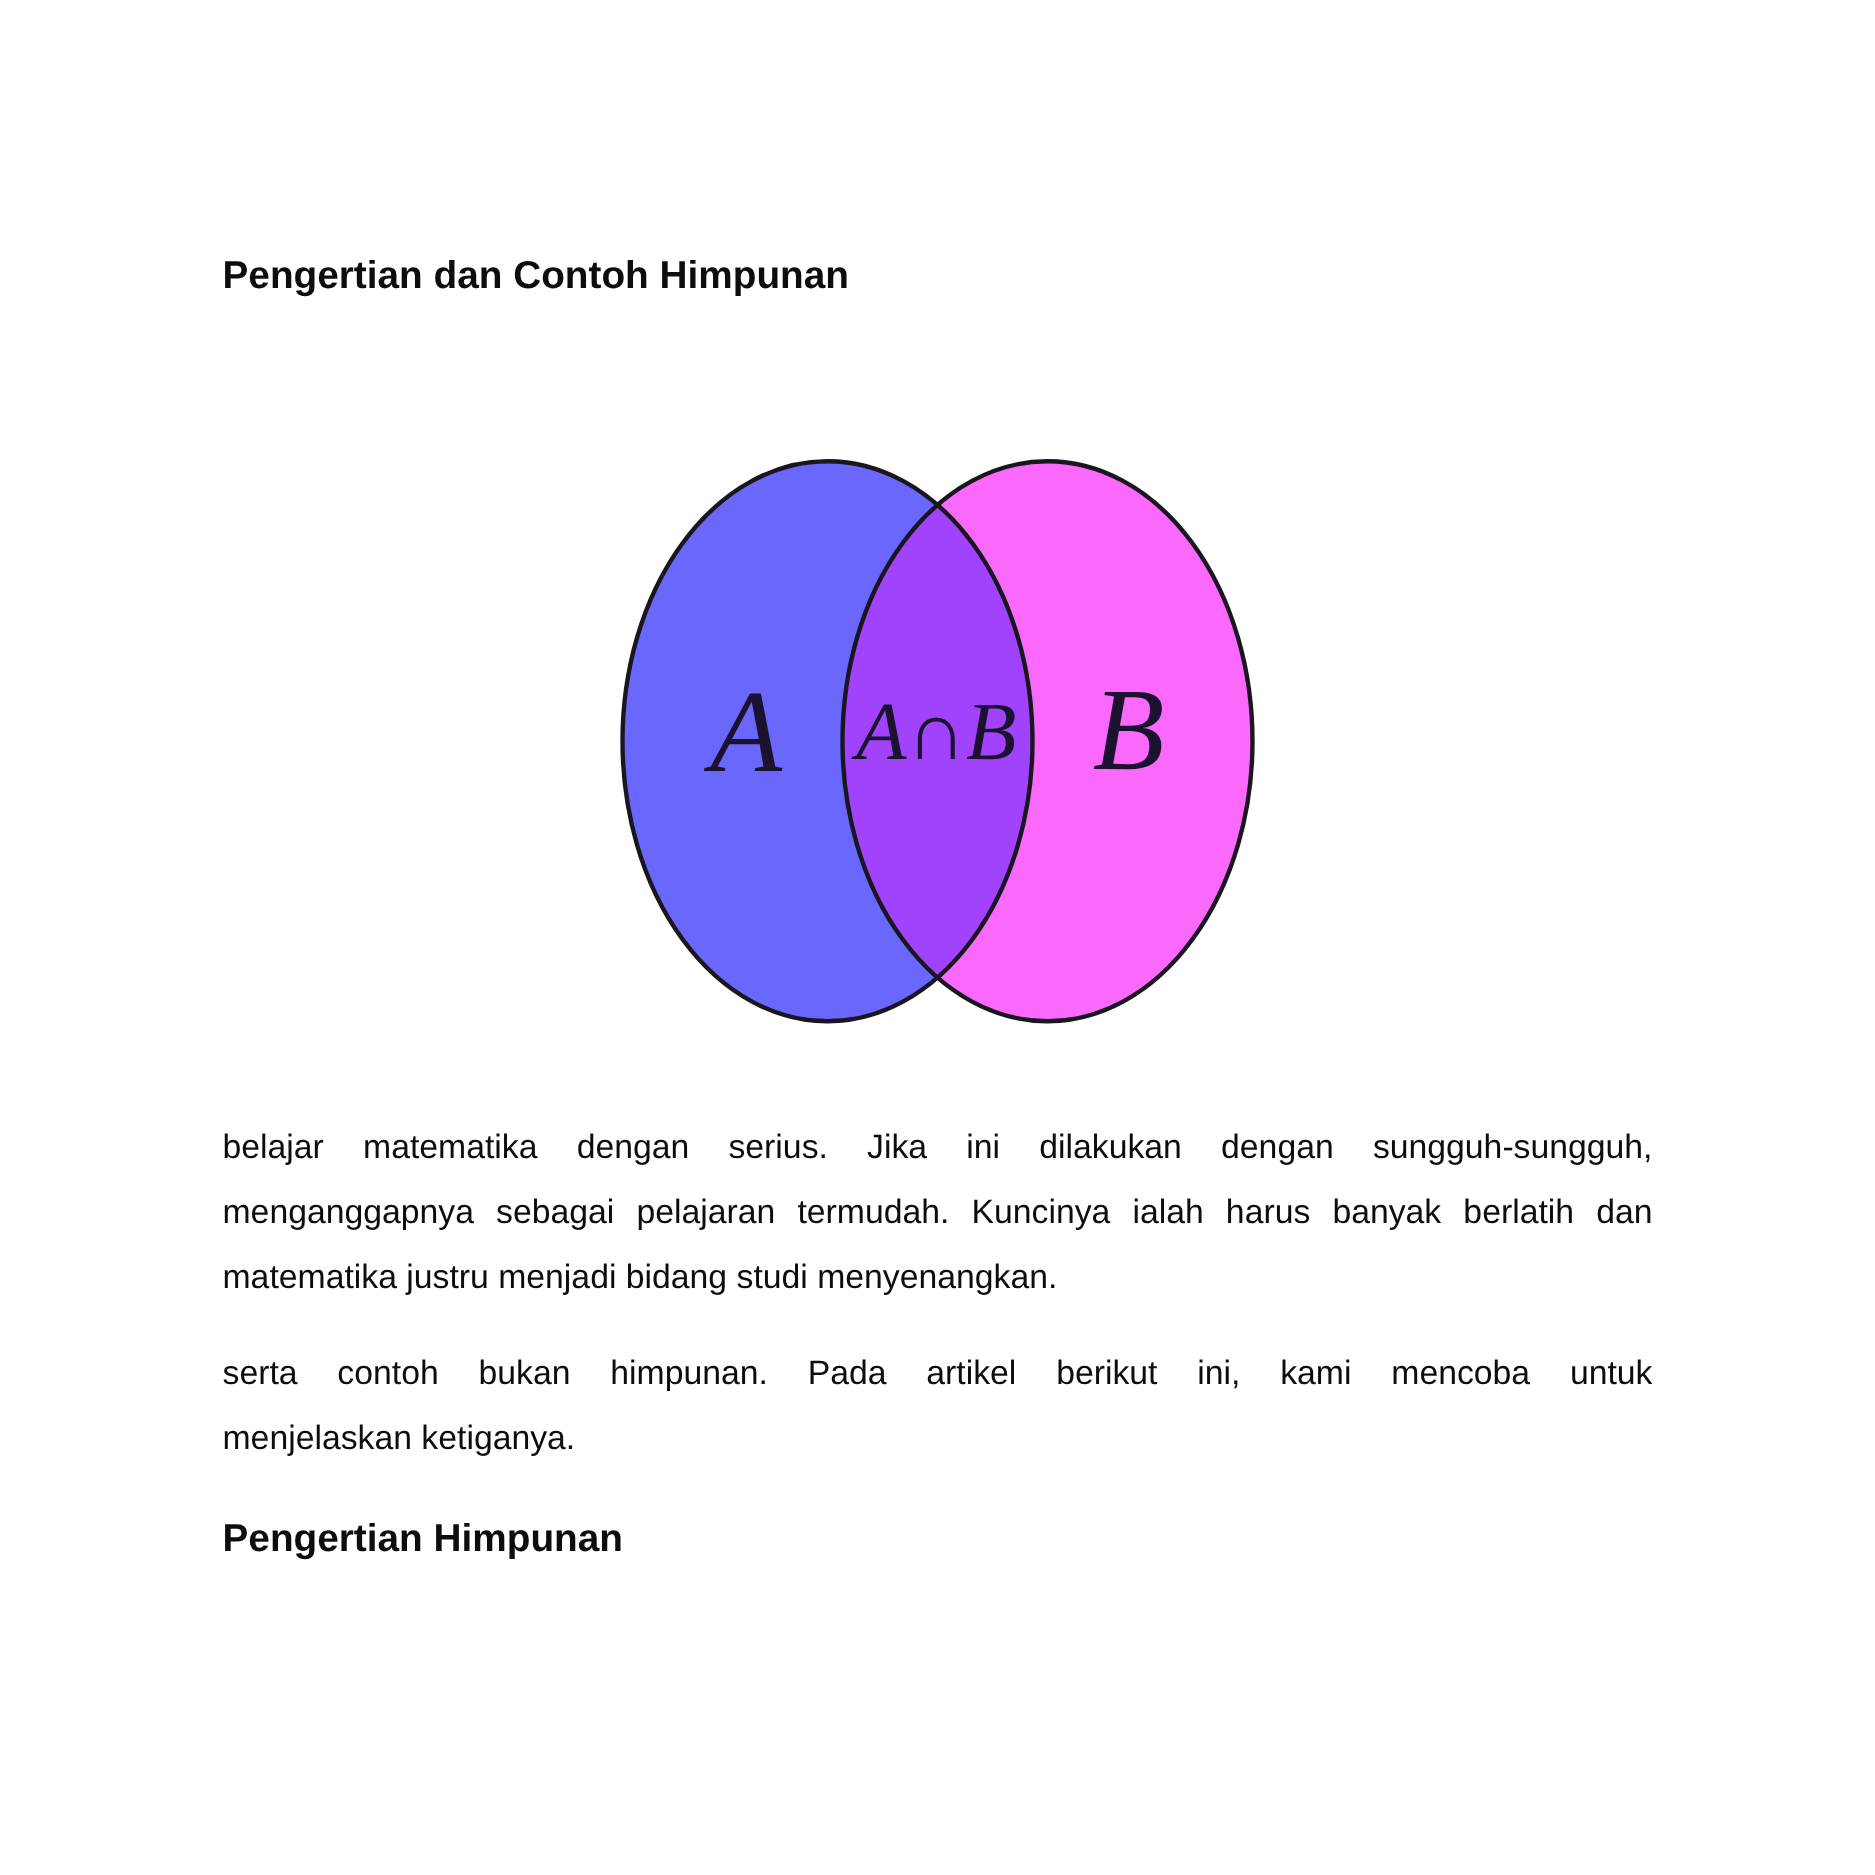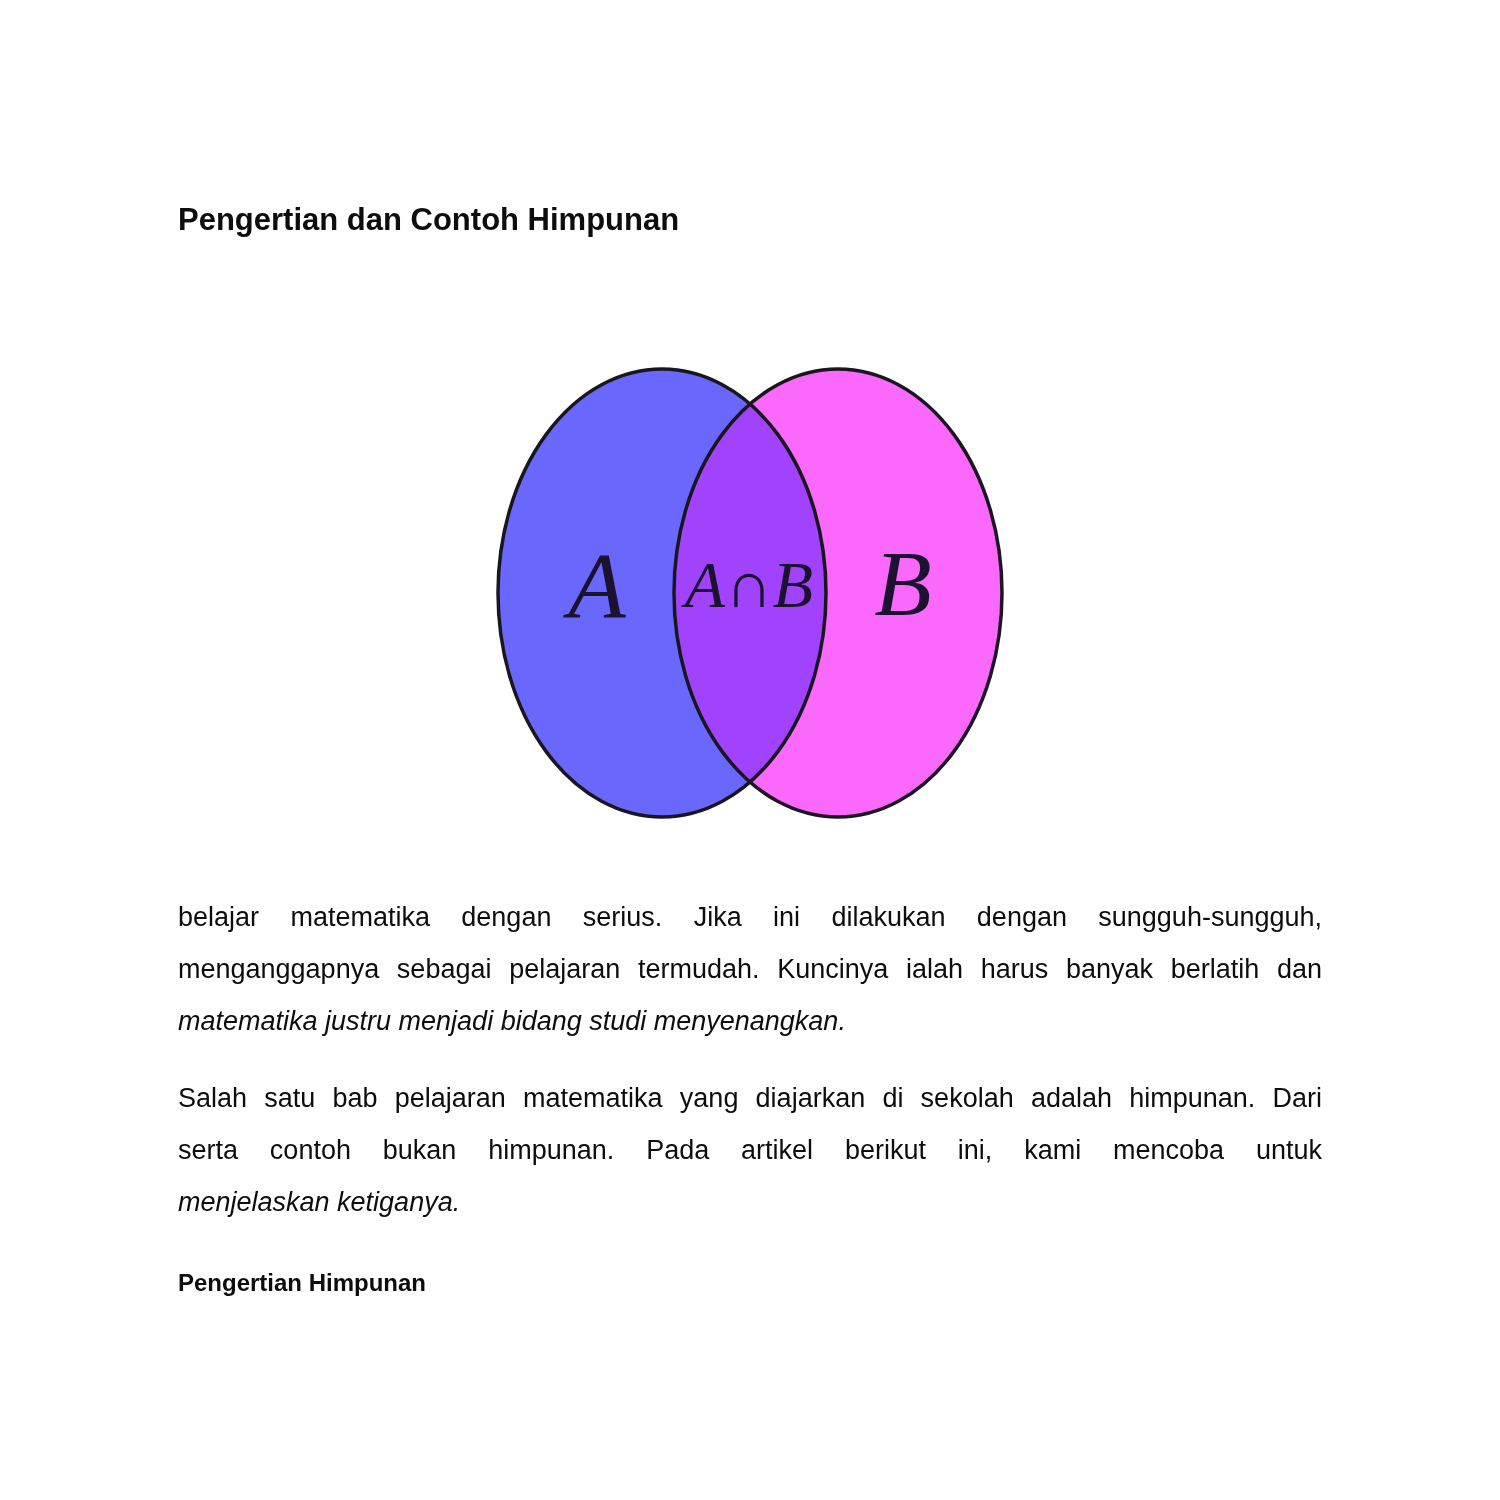--- a/index.html
+++ b/index.html
@@ -43,26 +43,25 @@
   .line {
     display: block;
     height: 52px;
     overflow: hidden;
     text-align: justify;
     text-align-last: justify;
   }
   .line.last {
     text-align: right;
     text-align-last: left;
-    font-style: italic;
   }
   h2.subheading {
     margin: 0;
     padding-top: 35px;
-    font-size: 24px;
+    font-size: 31px;
     line-height: 40px;
     font-weight: bold;
     color: #0d0d0d;
   }
 </style>
 </head>
 <body>
 
 <div class="page">
 
@@ -94,20 +93,19 @@
     </svg>
   </figure>
 
   <p class="para para-1">
     <span class="line">belajar matematika dengan serius. Jika ini dilakukan dengan sungguh-sungguh,</span>
     <span class="line">menganggapnya sebagai pelajaran termudah. Kuncinya ialah harus banyak berlatih dan</span>
     <span class="line last">matematika justru menjadi bidang studi menyenangkan.</span>
   </p>
 
   <p class="para para-2">
-    <span class="line">Salah satu bab pelajaran matematika yang diajarkan di sekolah adalah himpunan. Dari</span>
     <span class="line">serta contoh bukan himpunan. Pada artikel berikut ini, kami mencoba untuk</span>
     <span class="line last">menjelaskan ketiganya.</span>
   </p>
 
   <h2 class="subheading">Pengertian Himpunan</h2>
 
 </div>
 
 </body></html>

